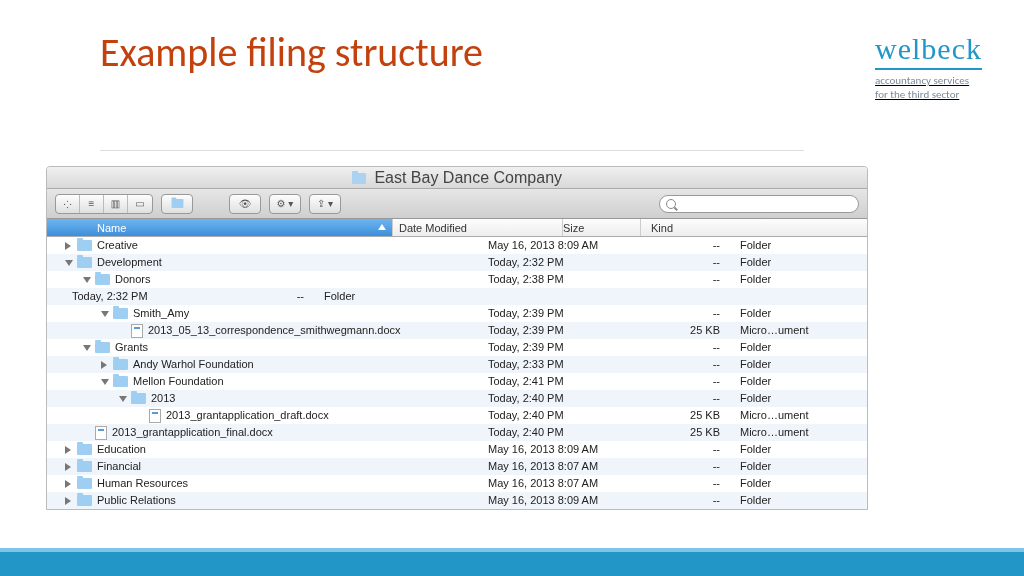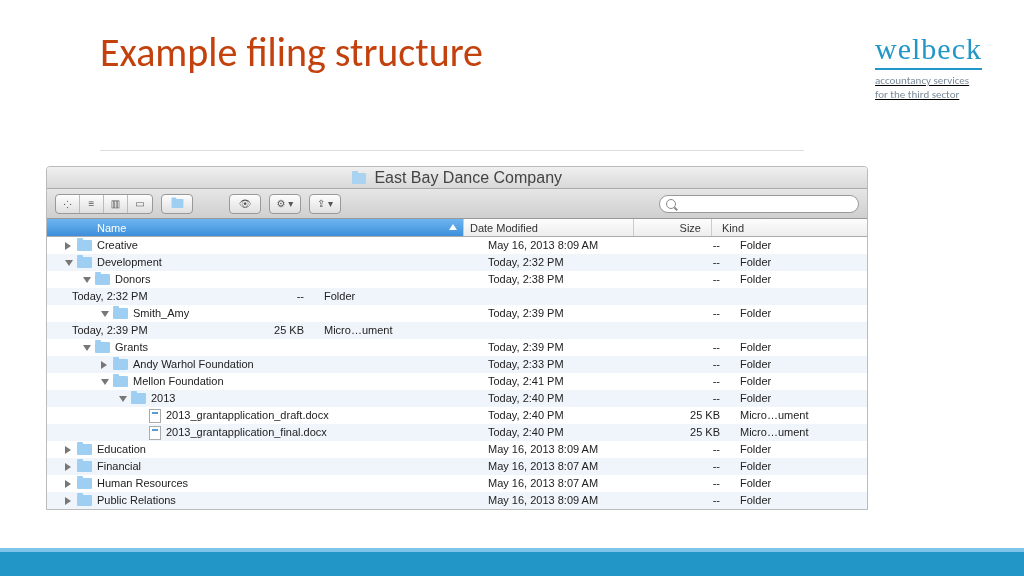--- a/index.html
+++ b/index.html
@@ -142,37 +142,37 @@
     }
     .columns-header {
       display: flex;
       height: 18px;
       background: linear-gradient(#fdfdfd, #ededed);
       border-bottom: 1px solid #aaa;
       font-size: 11px;
       color: #333;
     }
     .col-name-h {
-      width: 416px;
+      width: 345px;
       background: linear-gradient(#6eb6f0, #3e8edb);
       color: #fff;
       padding-left: 50px;
       line-height: 18px;
       position: relative;
     }
     .sort-arrow {
       position: absolute;
       right: 6px; top: 5px;
       width: 0; height: 0;
       border-left: 4px solid transparent;
       border-right: 4px solid transparent;
       border-bottom: 6px solid #fff;
     }
     .col-date-h { width: 170px; padding-left: 6px; line-height: 18px; border-left: 1px solid #ccc; }
-    .col-size-h { width: 78px; text-align: right; padding-right: 10px; line-height: 18px; border-left: 1px solid #ccc; }
+    .col-size-h { width: 78px; padding-right: 10px; line-height: 18px; border-left: 1px solid #ccc; }
     .col-kind-h { flex: 1; padding-left: 10px; line-height: 18px; border-left: 1px solid #ccc; }
     .rows { }
     .row {
       display: flex;
       height: 17px;
       line-height: 17px;
       font-size: 11px;
       color: #222;
     }
     .row.even { background: #f0f5fb; }
@@ -348,20 +348,25 @@
         <div class="col-name" style="padding-left: 54px;">
           <span class="disclosure open"></span>
           <span class="icon-folder"></span>
           <span>Smith_Amy</span>
         </div>
         <div class="col-date">Today, 2:39 PM</div>
         <div class="col-size">--</div>
         <div class="col-kind">Folder</div>
       </div>
       <div class="row even">
+        <div class="col-name" style="padding-left: 72px;">
+          <span class="disclosure"></span>
+          <span class="icon-doc"></span>
+          <span>2013_05_13_correspondence_smithwegmann.docx</span>
+        </div>
         <div class="col-date">Today, 2:39 PM</div>
         <div class="col-size">25 KB</div>
         <div class="col-kind">Micro…ument</div>
       </div>
       <div class="row odd">
         <div class="col-name" style="padding-left: 36px;">
           <span class="disclosure open"></span>
           <span class="icon-folder"></span>
           <span>Grants</span>
         </div>
@@ -403,21 +408,21 @@
         <div class="col-name" style="padding-left: 90px;">
           <span class="disclosure"></span>
           <span class="icon-doc"></span>
           <span>2013_grantapplication_draft.docx</span>
         </div>
         <div class="col-date">Today, 2:40 PM</div>
         <div class="col-size">25 KB</div>
         <div class="col-kind">Micro…ument</div>
       </div>
       <div class="row even">
-        <div class="col-name" style="padding-left: 90px; text-align: right;">
+        <div class="col-name" style="padding-left: 36px; text-align: right;">
           <span class="disclosure"></span>
           <span class="icon-doc"></span>
           <span>2013_grantapplication_final.docx</span>
         </div>
         <div class="col-date">Today, 2:40 PM</div>
         <div class="col-size">25 KB</div>
         <div class="col-kind">Micro…ument</div>
       </div>
       <div class="row odd">
         <div class="col-name" style="padding-left: 18px;">

